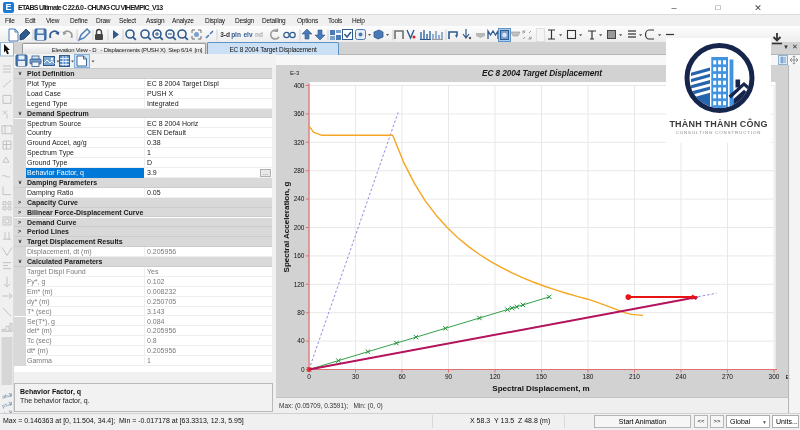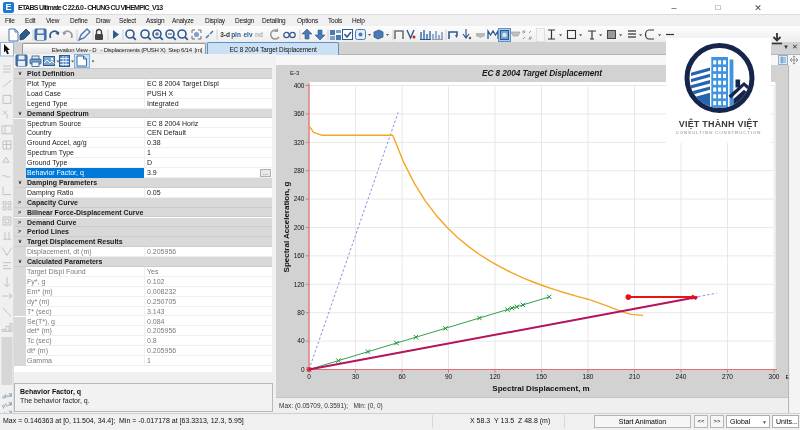--- a/index.html
+++ b/index.html
@@ -498,14 +498,14 @@
         <rect x="52.1" y="56.3" width="3" height="4.1" fill="#fff"></rect>
         <rect x="57.0" y="56.3" width="3" height="4.1" fill="#fff"></rect>
         <rect x="47.2" y="63.099999999999994" width="3" height="4.1" fill="#fff"></rect>
         <rect x="52.1" y="63.099999999999994" width="3" height="4.1" fill="#fff"></rect>
         <rect x="57.0" y="63.099999999999994" width="3" height="4.1" fill="#fff"></rect>
         <path d="M67.5 61L78 51.7l11 9.5V70H67.5z" fill="#16254c"></path>
         <path d="M62.5 57.8L78 43.9l16 14.3-2.3 2.6L78 48.1 64.9 60.4z" fill="#16254c"></path>
         <rect x="69.5" y="41.5" width="4.6" height="8" fill="#16254c"></rect>
       </g>
     </svg>
-<div id="vtc">VIỆT THÀNH VIỆT</div>
+<div id="vtc">THÀNH THÀNH CÔNG</div>
 <div id="ccx">CONSULTING CONSTRUCTION</div>
 </div>
 </body></html>

